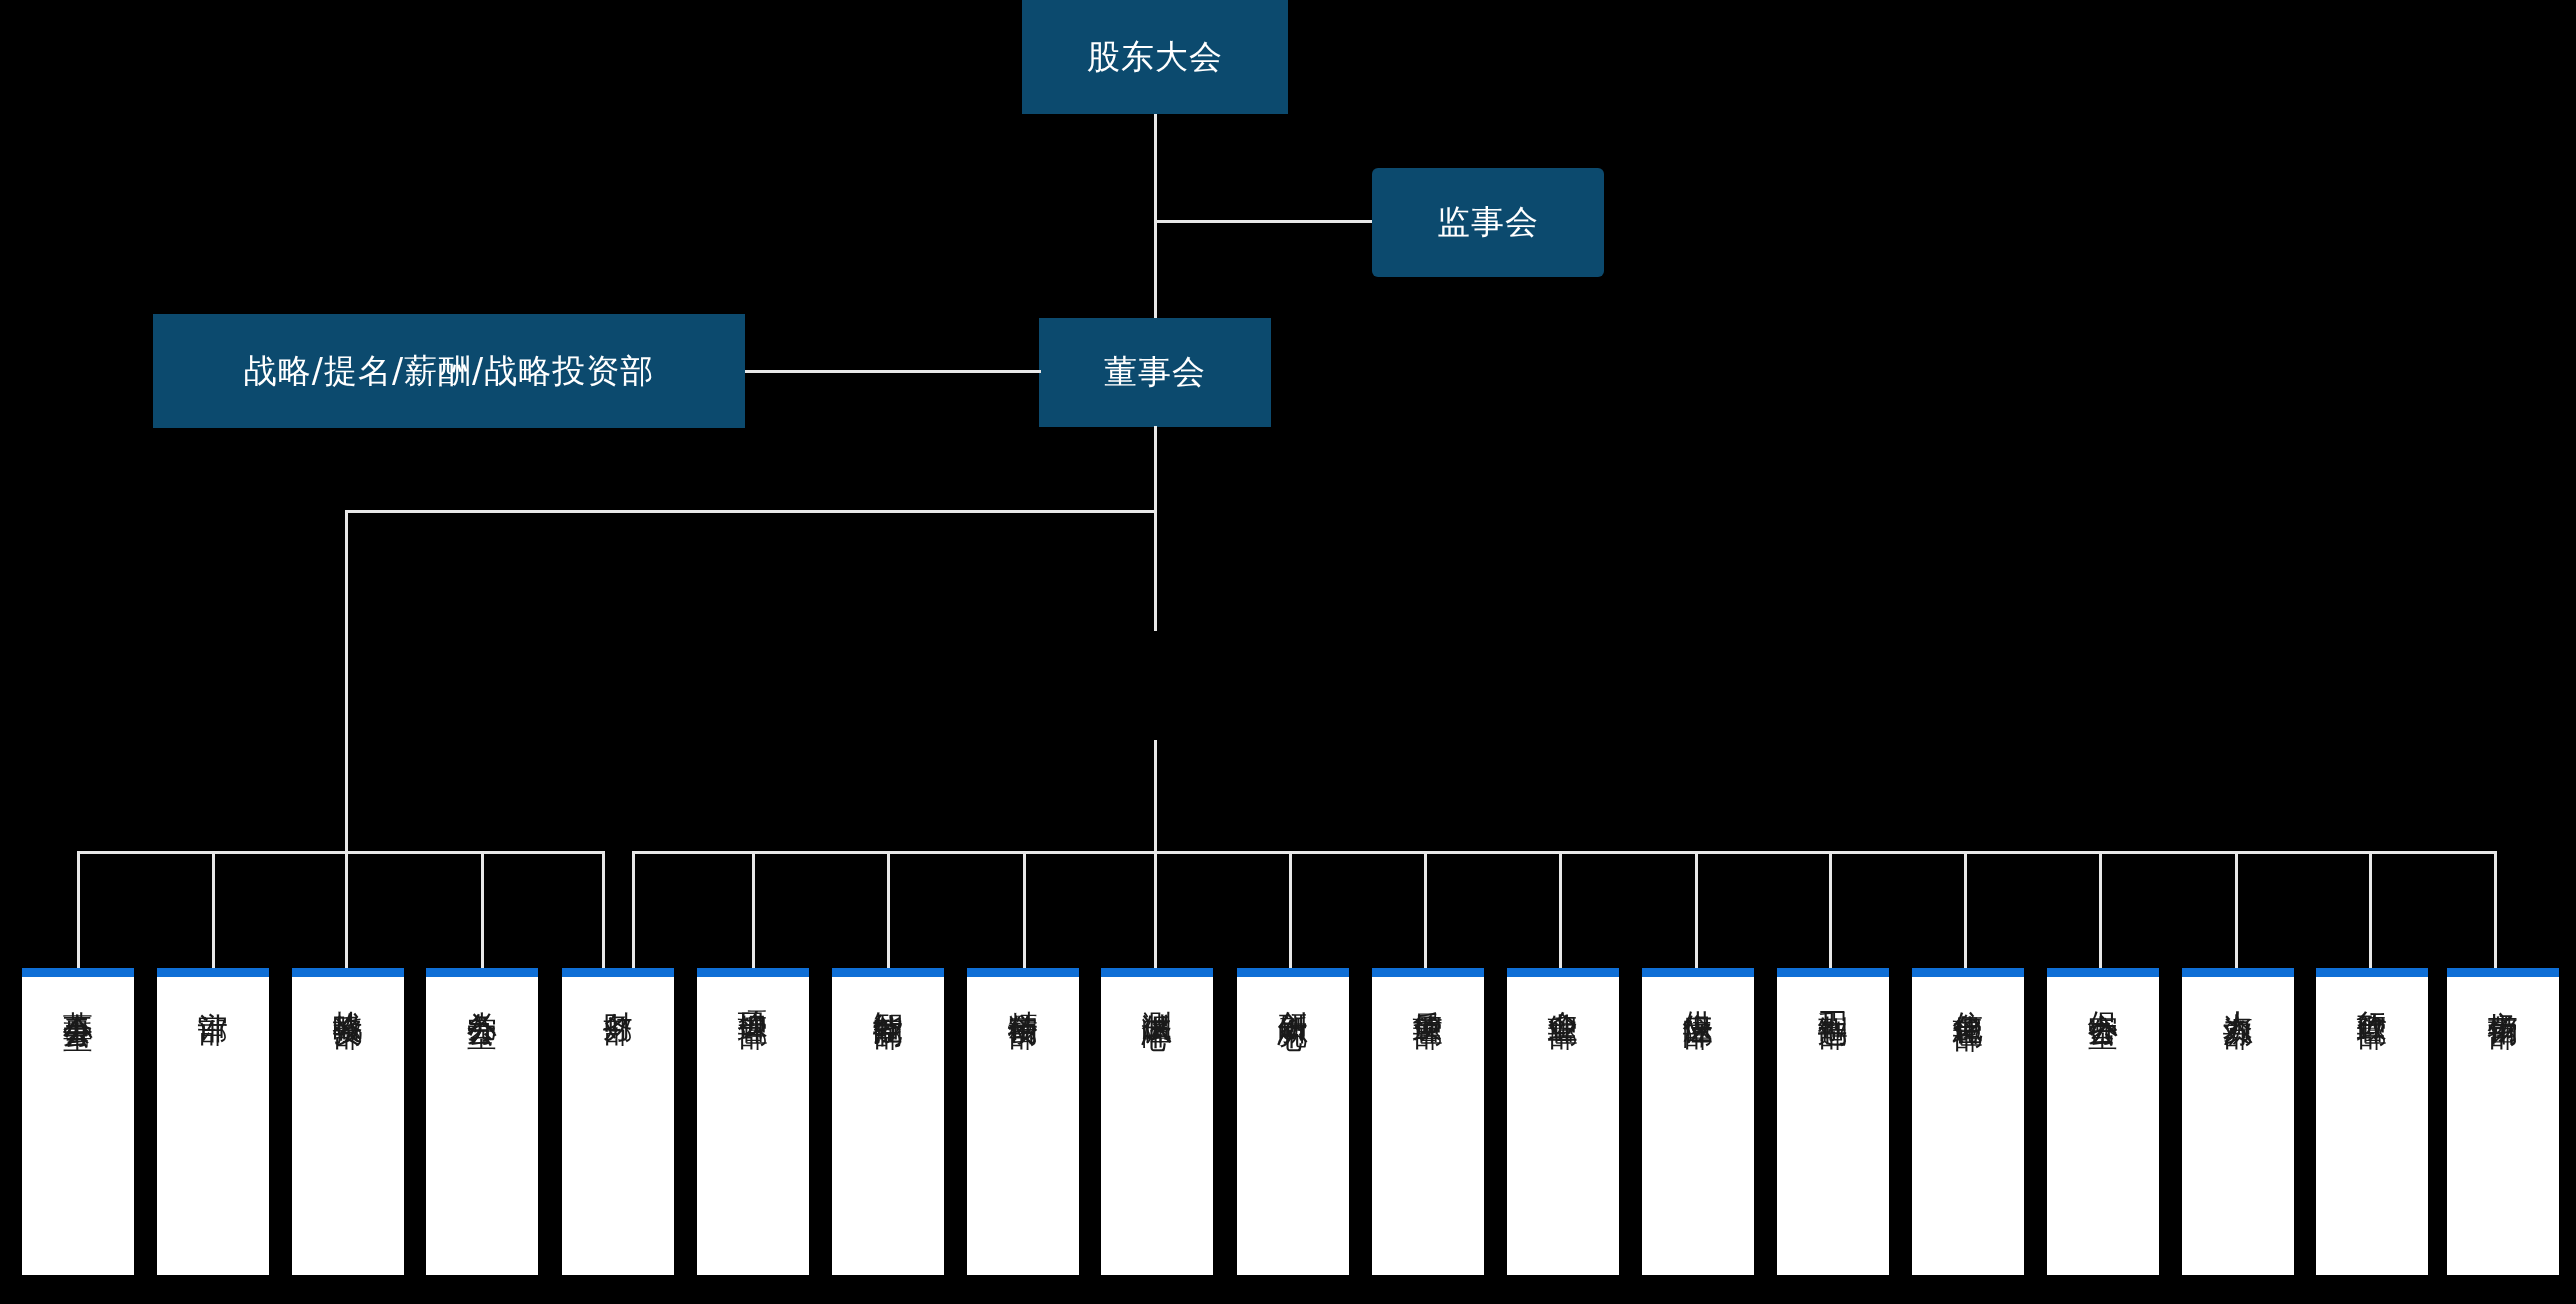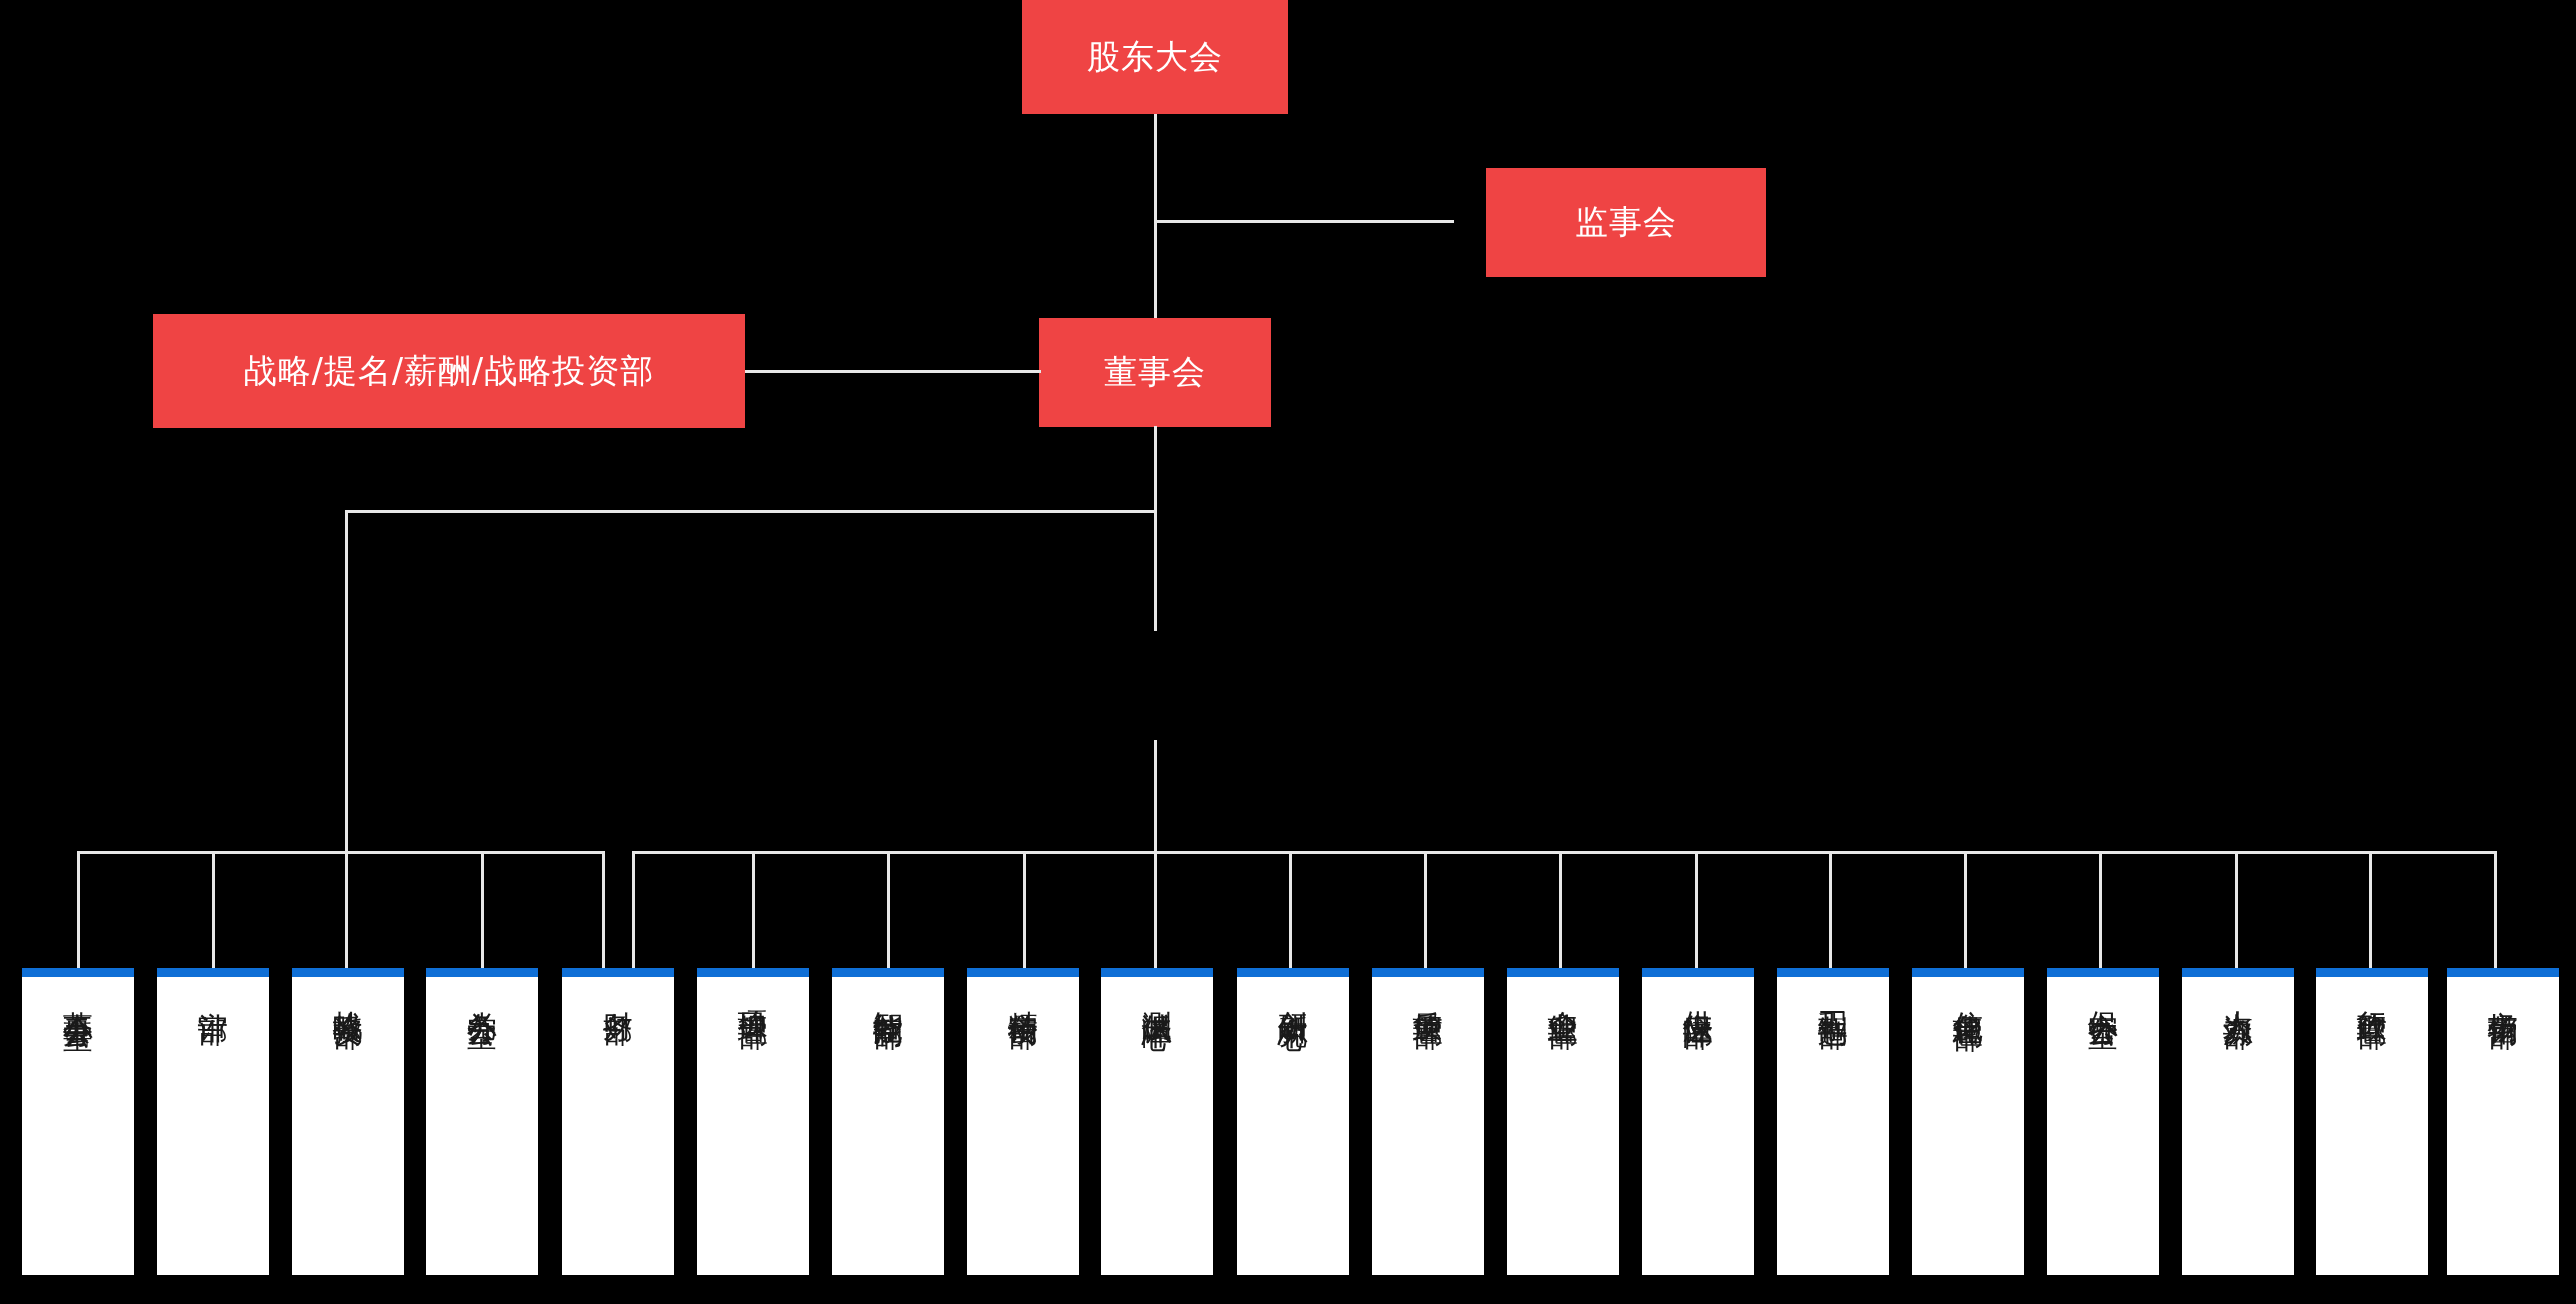--- a/index.html
+++ b/index.html
@@ -12,21 +12,21 @@
     width: 2576px;
     height: 1305px;
     background: #000000;
     font-family: "DejaVu Sans", "Liberation Sans", sans-serif;
     overflow: hidden;
   }
 
   
   .node {
     position: absolute;
-    background: #ef4444;
+    background: #0c4a6e;
     color: #FFFFFF;
     display: flex;
     align-items: center;
     justify-content: center;
     font-size: 33px;
     line-height: 1.1;
     letter-spacing: 1px;
     white-space: nowrap;
     box-sizing: border-box;
   }
@@ -69,21 +69,21 @@
 <div id="stage">
 
   <div class="node" style="left:1022px; top:0px; width:266px; height:114px;">
     <span>股东大会</span>
   </div>
 
   <div class="line v" style="left:1154px; top:114px; width:3px; height:205px;"></div>
 
   <div class="line h" style="left:1154px; top:220px; width:300px; height:3px;"></div>
 
-  <div class="node" style="left:1486px; top:168px; width:280px; height:109px;">
+  <div class="node" style="left:1372px; top:168px; width:232px; height:109px;border-radius:6px;">
     <span>监事会</span>
   </div>
 
   <div class="node" style="left:1039px; top:318px; width:232px; height:109px;">
     <span>董事会</span>
   </div>
 
   <div class="line h" style="left:743px; top:370px; width:298px; height:3px;"></div>
 
   <div class="node wide" style="left:153px; top:314px; width:592px; height:114px;">

